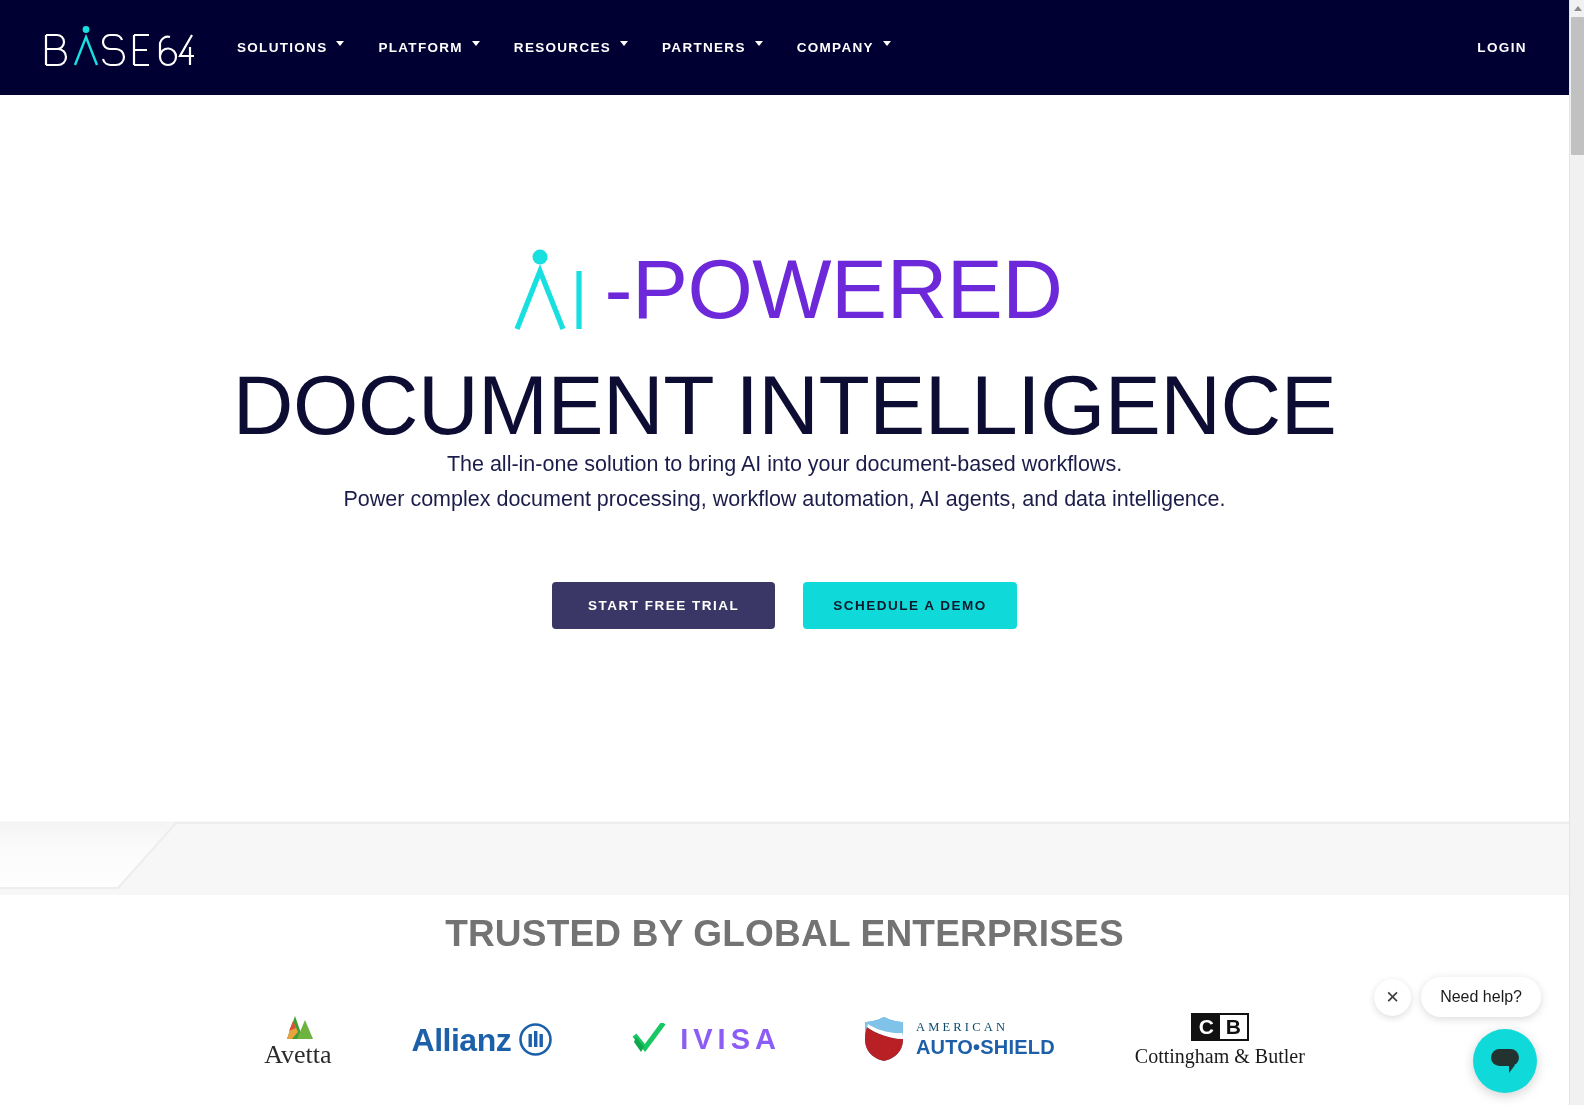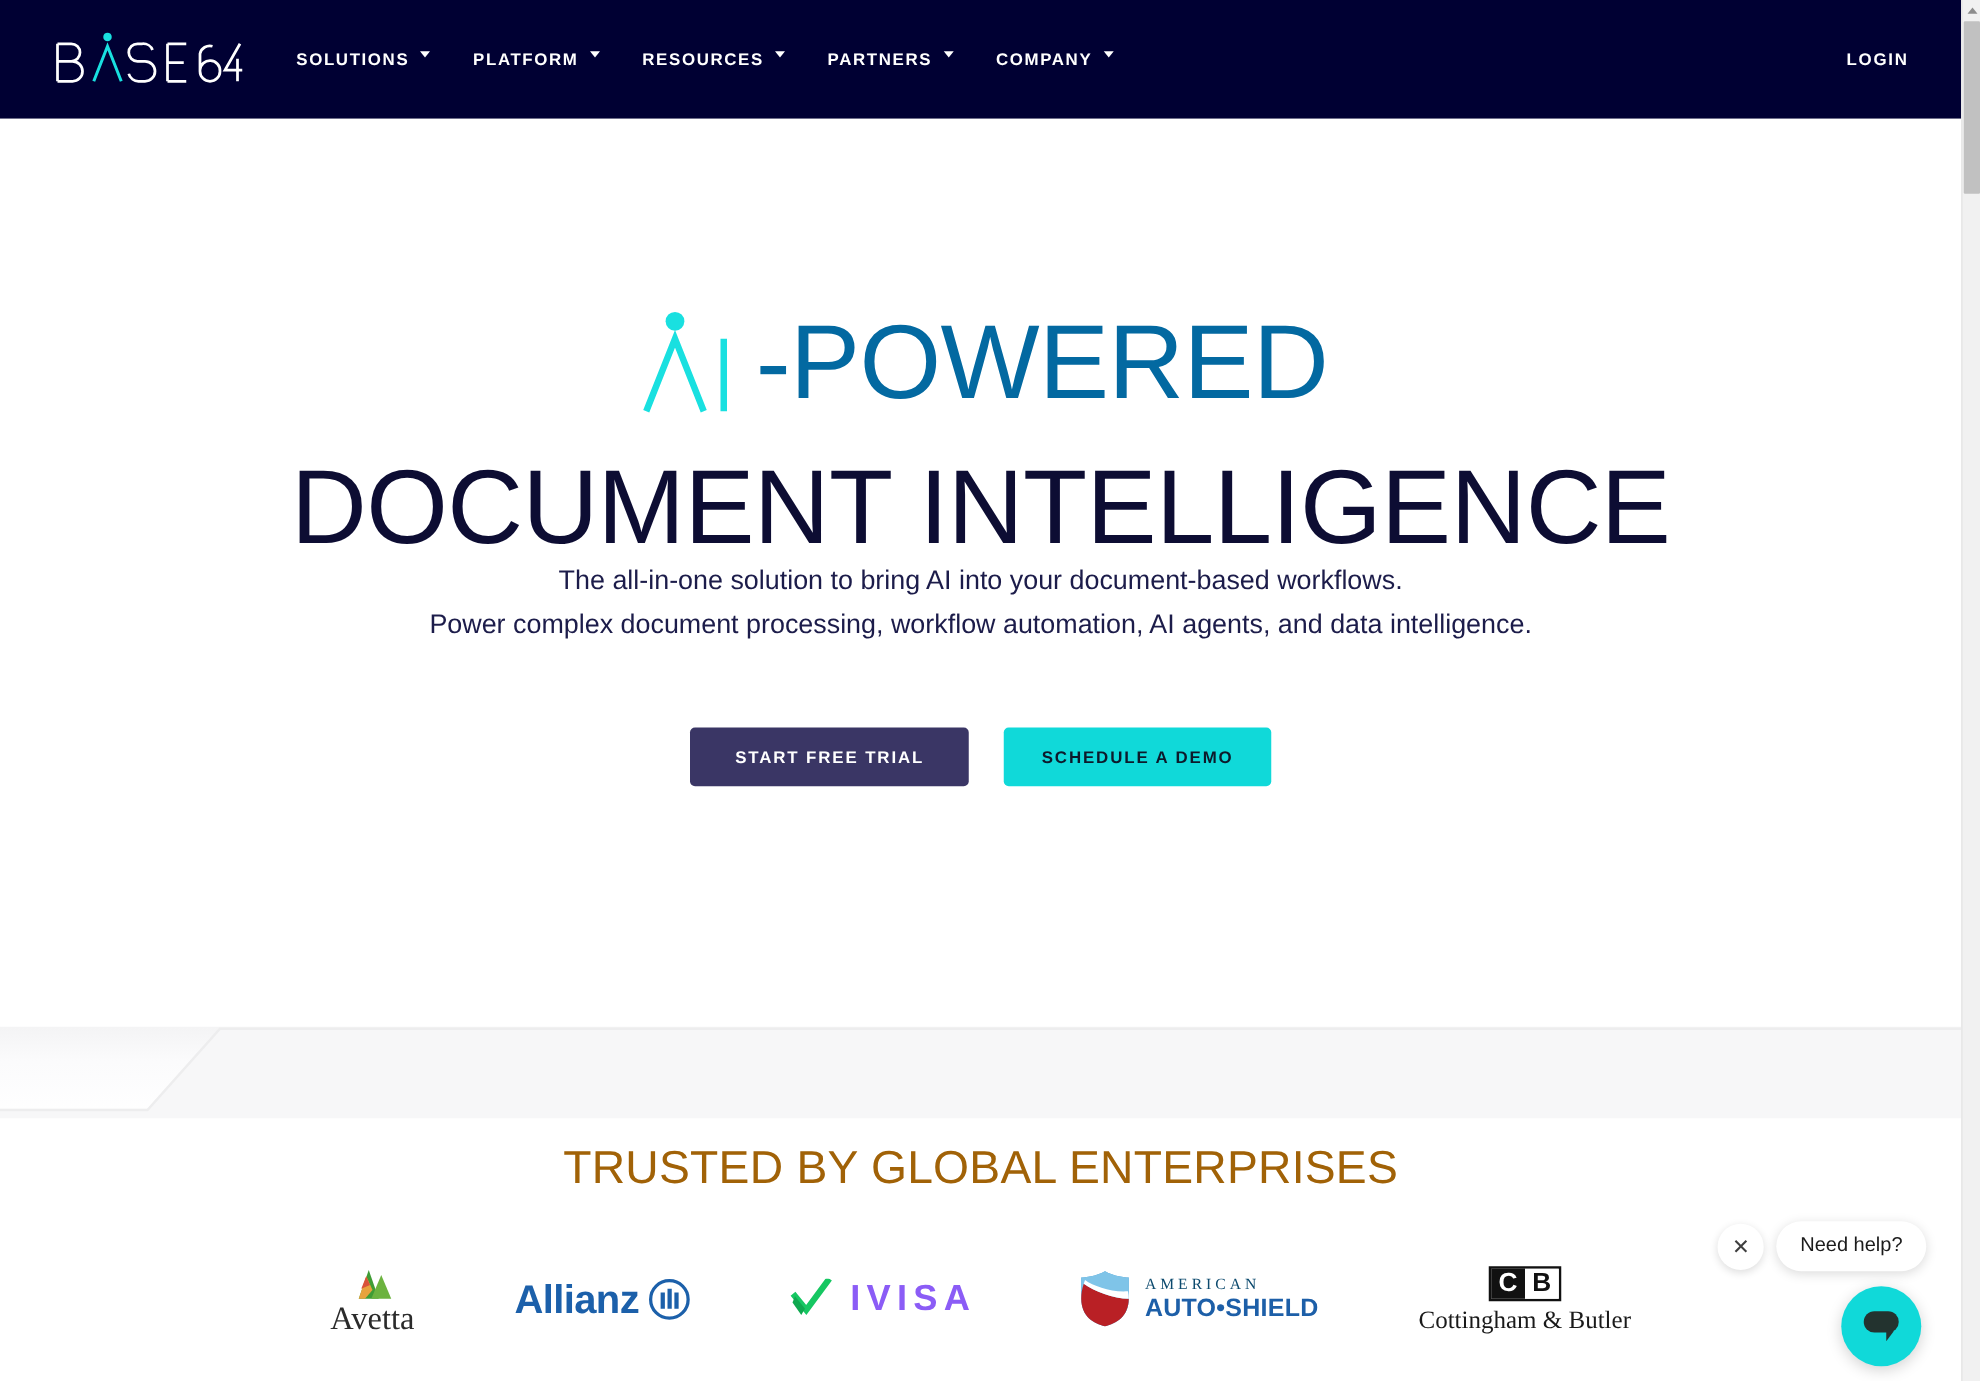--- a/index.html
+++ b/index.html
@@ -95,21 +95,21 @@
     width: 100%;
     padding-top: 148px;
     text-align: center;
     background: #ffffff;
   }
 
   .headline-1 {
     font-size: 84px;
     line-height: 1.0;
     font-weight: 300;
-    color: #0369a1;
+    color: #6d28d9;
     letter-spacing: -0.5px;
     white-space: nowrap;
     display: flex;
     align-items: flex-end;
     justify-content: center;
     gap: 4px;
   }
   .ai-mark { display: inline-block; line-height: 0; margin-right: 2px; position: relative; top: 2px;}
   .headline-1-text { font-weight: 300; }
 
@@ -194,22 +194,22 @@
 
   
   .trusted {
     position: relative;
     text-align: center;
     padding-top: 18px;
     background: #ffffff;
   }
   .trusted-title {
     font-size: 37px;
-    font-weight: 400;
-    color: #a16207;
+    font-weight: 700;
+    color: #737373;
     letter-spacing: 0.2px;
   }
 
   .logo-row {
     margin-top: 48px;
     display: flex;
     align-items: center;
     justify-content: center;
     gap: 80px;
     padding: 0 40px;
@@ -222,21 +222,21 @@
     height: 72px;
   }
 
   .avetta-name {
     font-family: "Liberation Serif", serif;
     font-size: 26px;
     color: #2b2b2b;
     line-height: 1;
     margin-top: 2px;
   }
-  .allianz-wrap { display: flex; align-items: center; gap: 8px; }
+  .allianz-wrap { display: flex; align-items: flex-end; gap: 8px; }
   .allianz-name {
     font-size: 32px;
     font-weight: bold;
     color: #1c60aa;
     letter-spacing: -0.5px;
     line-height: 1;
   }
   .ivisa-wrap { display: flex; align-items: center; gap: 14px; }
   .ivisa-name {
     font-size: 29px;

